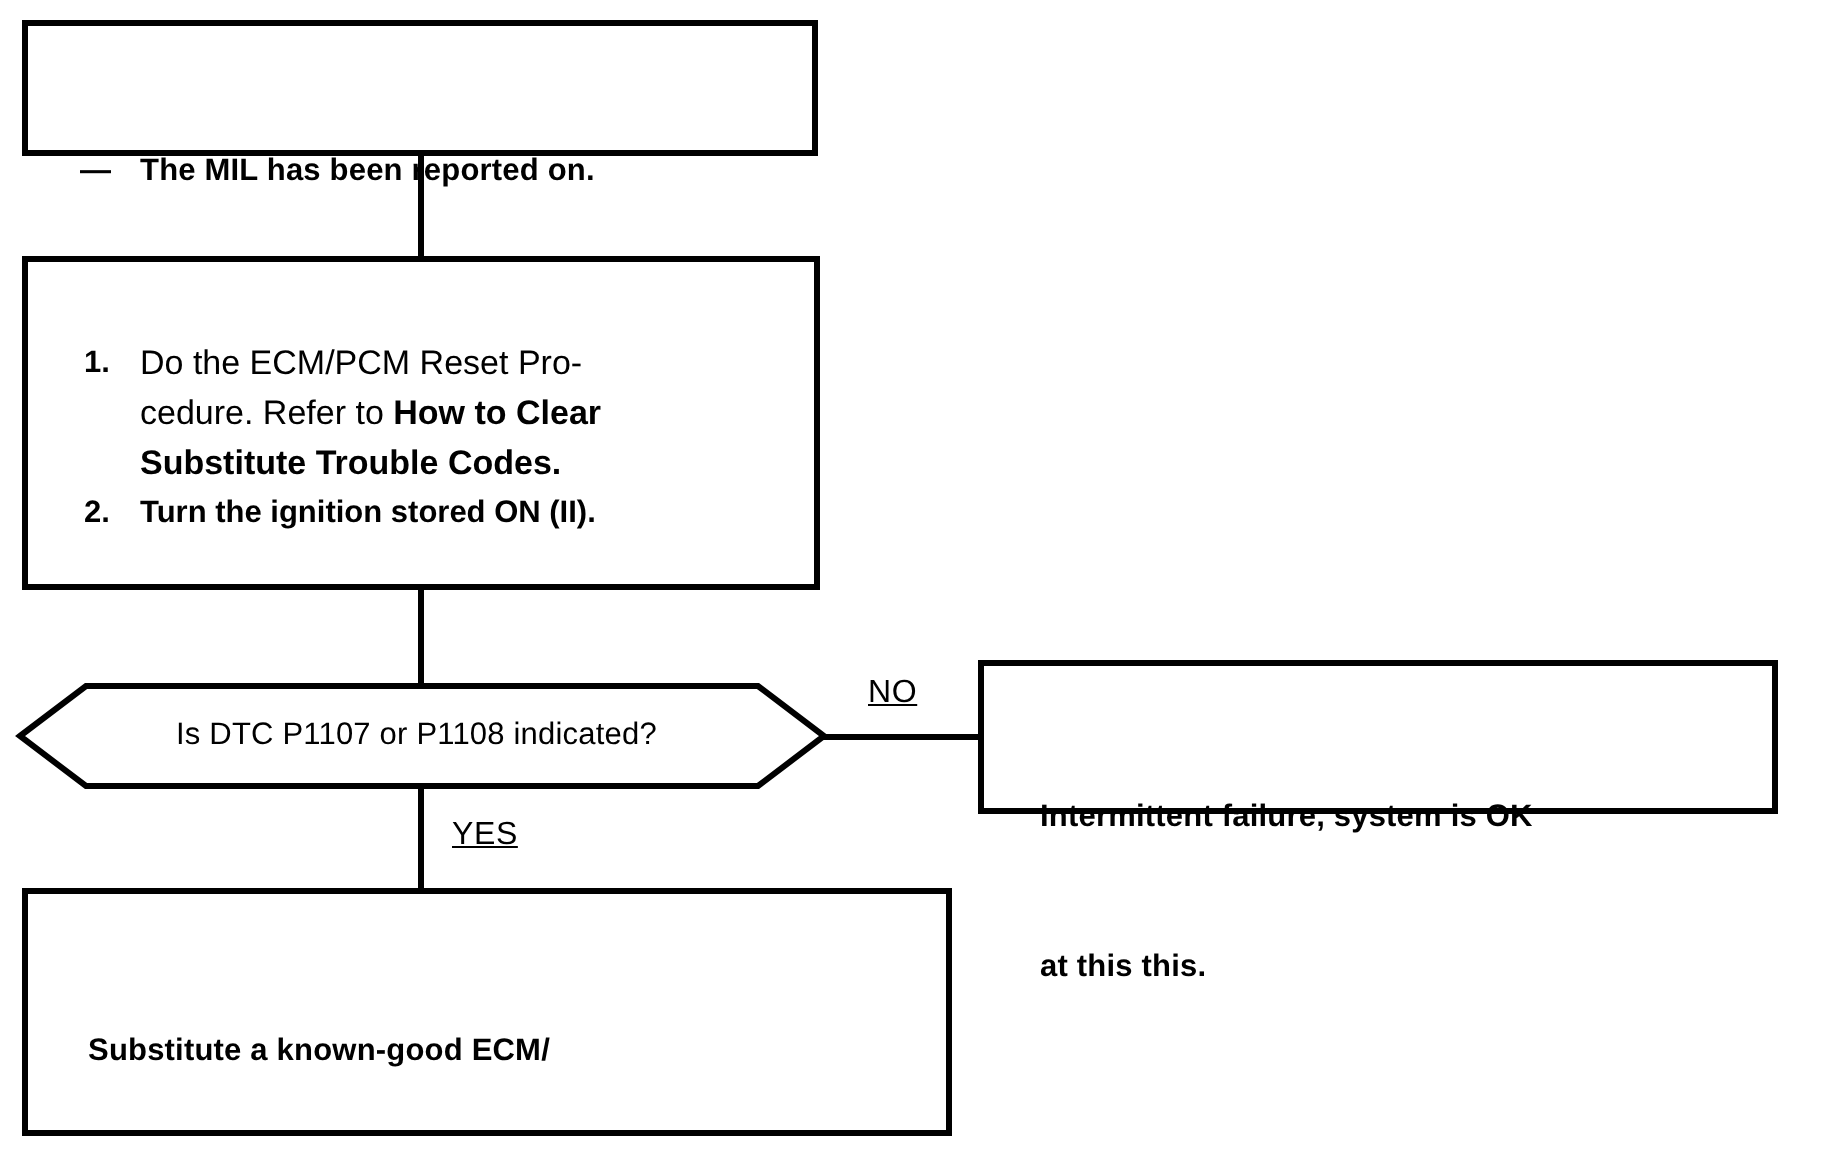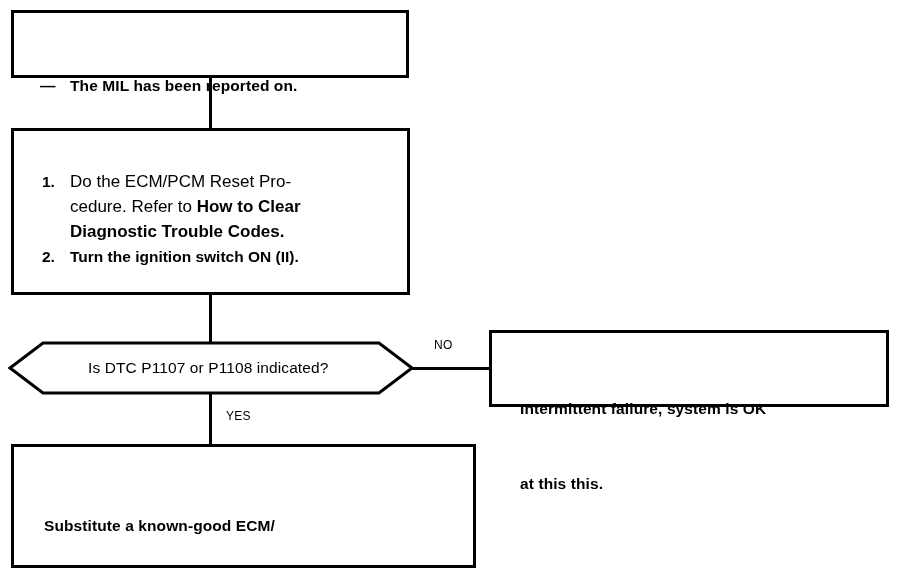--- a/index.html
+++ b/index.html
@@ -72,24 +72,25 @@
   }
   .hline {
     position: absolute;
     height: 3px;
     background: #000000;
   }
 
   
   .edge-label {
     position: absolute;
-    font-size: 12px;
+    font-size: 16px;
     font-weight: normal;
     letter-spacing: 0.3px;
     white-space: pre;
+    text-decoration: underline;
   }
 
   
   .hexagon-wrap {
     position: absolute;
   }
   .hexagon-wrap svg {
     display: block;
   }
   .hex-text {
@@ -115,25 +116,25 @@
   <div class="vline" style="left:209px; top:78px; height:52px;"></div>
 
   <div class="node-box" style="left:11px; top:128px; width:399px; height:167px;">
 
 
     <div style="position:absolute; left:28px; top:38px; width:345px;">
       <div class="num-row">
         <div class="num">1.</div>
         <div class="num-body" style="font-size:17px; line-height:25px;"><span class="r">Do  the  ECM/PCM  Reset  Pro-
 cedure. Refer to </span><span class="b">How to Clear
-Diagnostic Trouble Codes.</span></div>
+Substitute Trouble Codes.</span></div>
       </div>
       <div class="num-row" style="margin-top:0px;">
         <div class="num">2.</div>
-        <div class="num-body b" style="font-size:15.5px; line-height:25px;">Turn the ignition switch ON (II).</div>
+        <div class="num-body b" style="font-size:15.5px; line-height:25px;">Turn the ignition stored ON (II).</div>
       </div>
     </div>
   </div>
 
   <div class="vline" style="left:209px; top:295px; height:49px;"></div>
 
   <div class="hexagon-wrap" style="left:7px; top:340px; width:408px; height:56px;">
     <svg width="408" height="56" viewBox="0 0 408 56">
       <polygon points="3,28 36,3 372,3 405,28 372,53 36,53" fill="#ffffff" stroke="#000000" stroke-width="3" stroke-linejoin="miter"></polygon>
     </svg>

